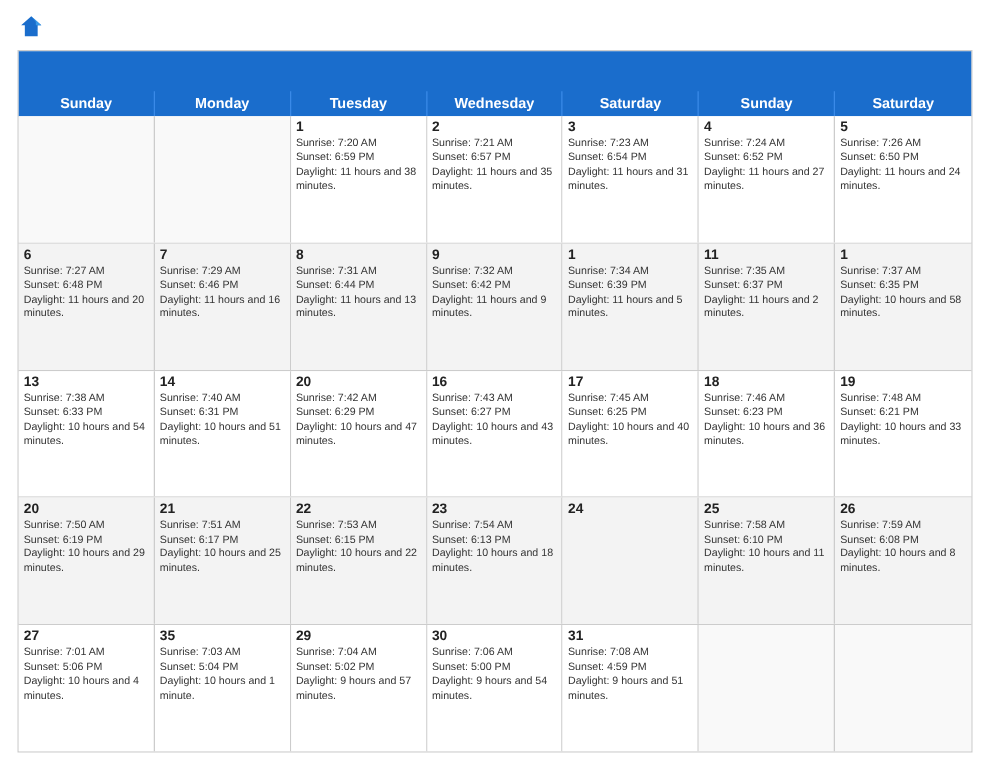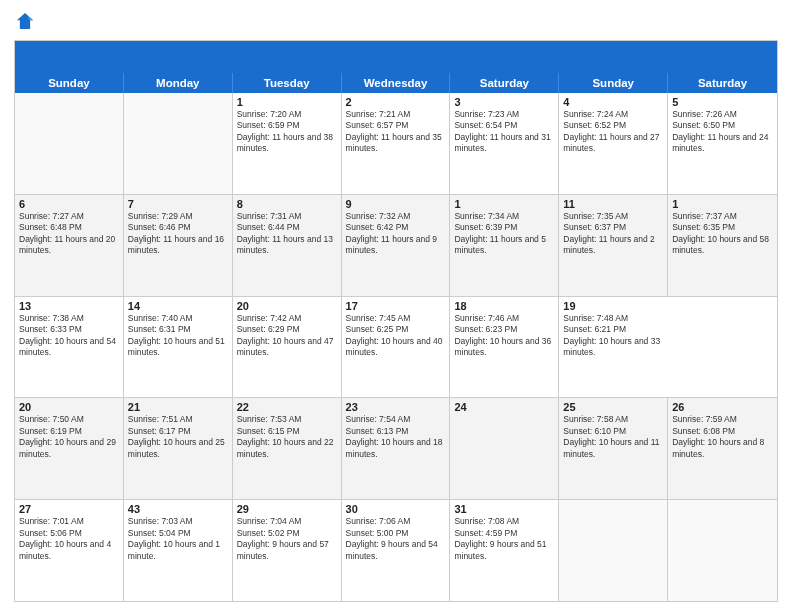--- a/index.html
+++ b/index.html
@@ -211,20 +211,24 @@
           </div>
           <div class="cal-cell">
             <span class="day-num">14</span>
             <div class="cell-text">Sunrise: 7:40 AM<br>Sunset: 6:31 PM<br>Daylight: 10 hours and 51 minutes.</div>
           </div>
           <div class="cal-cell">
             <span class="day-num">20</span>
             <div class="cell-text">Sunrise: 7:42 AM<br>Sunset: 6:29 PM<br>Daylight: 10 hours and 47 minutes.</div>
           </div>
           <div class="cal-cell">
+            <span class="day-num">16</span>
+            <div class="cell-text">Sunrise: 7:43 AM<br>Sunset: 6:27 PM<br>Daylight: 10 hours and 43 minutes.</div>
+          </div>
+          <div class="cal-cell">
             <span class="day-num">17</span>
             <div class="cell-text">Sunrise: 7:45 AM<br>Sunset: 6:25 PM<br>Daylight: 10 hours and 40 minutes.</div>
           </div>
           <div class="cal-cell">
             <span class="day-num">18</span>
             <div class="cell-text">Sunrise: 7:46 AM<br>Sunset: 6:23 PM<br>Daylight: 10 hours and 36 minutes.</div>
           </div>
           <div class="cal-cell">
             <span class="day-num">19</span>
             <div class="cell-text">Sunrise: 7:48 AM<br>Sunset: 6:21 PM<br>Daylight: 10 hours and 33 minutes.</div>
@@ -258,21 +262,21 @@
             <span class="day-num">26</span>
             <div class="cell-text">Sunrise: 7:59 AM<br>Sunset: 6:08 PM<br>Daylight: 10 hours and 8 minutes.</div>
           </div>
         </div>
         <div class="cal-row">
           <div class="cal-cell">
             <span class="day-num">27</span>
             <div class="cell-text">Sunrise: 7:01 AM<br>Sunset: 5:06 PM<br>Daylight: 10 hours and 4 minutes.</div>
           </div>
           <div class="cal-cell">
-            <span class="day-num">43</span>
+            <span class="day-num">35</span>
             <div class="cell-text">Sunrise: 7:03 AM<br>Sunset: 5:04 PM<br>Daylight: 10 hours and 1 minute.</div>
           </div>
           <div class="cal-cell">
             <span class="day-num">29</span>
             <div class="cell-text">Sunrise: 7:04 AM<br>Sunset: 5:02 PM<br>Daylight: 9 hours and 57 minutes.</div>
           </div>
           <div class="cal-cell">
             <span class="day-num">30</span>
             <div class="cell-text">Sunrise: 7:06 AM<br>Sunset: 5:00 PM<br>Daylight: 9 hours and 54 minutes.</div>
           </div>

